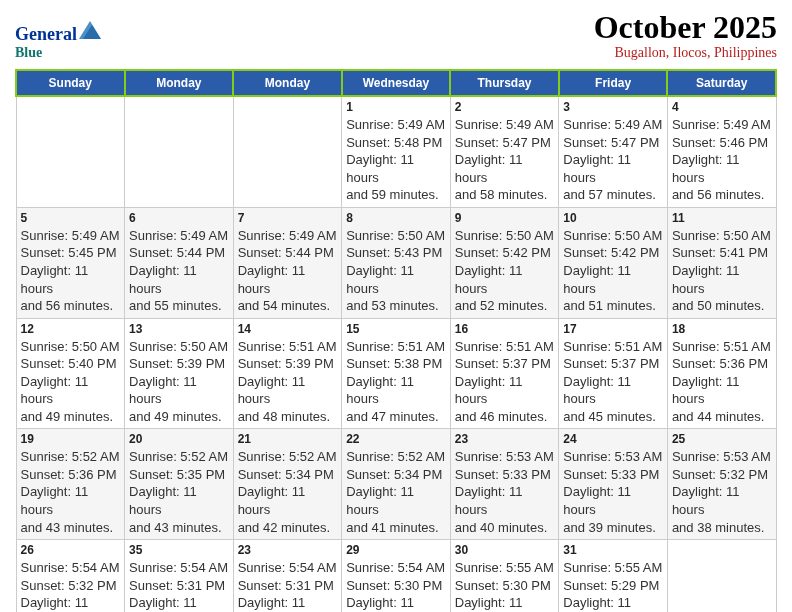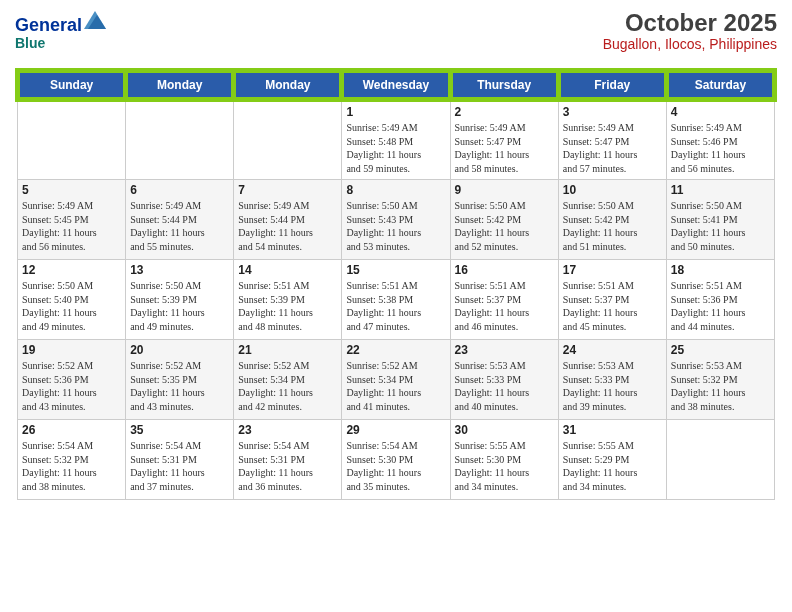--- a/index.html
+++ b/index.html
@@ -11,78 +11,78 @@
       overflow: hidden;
     }
     .page {
       width: 792px;
       height: 612px;
       padding: 10px 15px;
     }
     .header {
       display: flex;
       justify-content: space-between;
-      align-items: center;
-      margin-bottom: 16px;
+      align-items: flex-end;
+      margin-bottom: 8px;
+      font-family: Liberation Serif, serif;
     }
     .logo {
       display: flex;
       align-items: center;
       margin-top: 4px;
     }
     .title-block {
       text-align: right;
     }
     .month-title {
-      font-size: 24px;
+      font-size: 32px;
       font-weight: bold;
-      color: #404040;
+      color: #000000;
       line-height: 1.1;
     }
     .subtitle {
       font-size: 14px;
       color: #b91c1c;
     }
     .calendar {
       width: 100%;
       border-collapse: collapse;
       table-layout: fixed;
     }
     .calendar th {
       background: #2a5caa;
       color: #fff;
       text-align: center;
       padding: 5px 6px;
       font-size: 12px;
       font-weight: bold;
-      border: 5px solid #84cc16;
+      border: 2px solid #84cc16;
     }
     .calendar td {
       border: 1px solid #ccc;
       vertical-align: top;
       padding: 3px 4px;
       font-size: 9.5px;
       color: #222;
       background: #fff;
       height: 80px;
     }
     .calendar tr:nth-child(even) td {
       background: #f5f5f5;
     }
     .day-num {
       font-size: 12px;
       font-weight: bold;
       margin-bottom: 2px;
       display: block;
     }
     .cell-text {
-      font-size: 10px;
+      font-size: 13px;
       line-height: 1.35;
       color: #333;
-      font-family: Liberation Serif, serif;
     }
     .empty-cell {
       background: #f9f9f9;
     }
     
     .row-even td { background: #f0f0f0; }
     .row-odd td { background: #ffffff; }
   </style>
 </head>
 <body>

